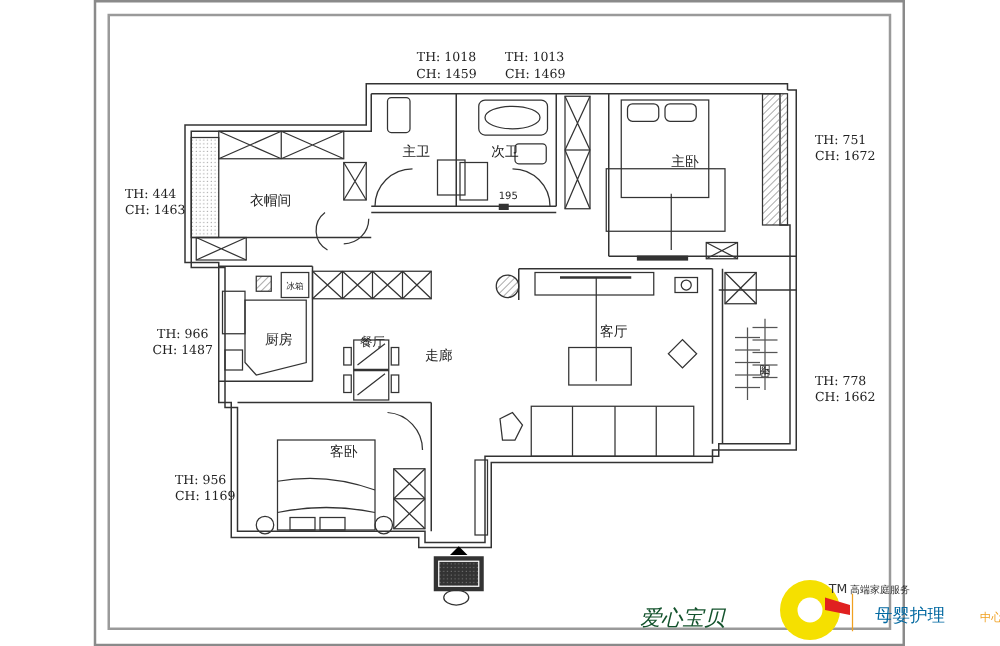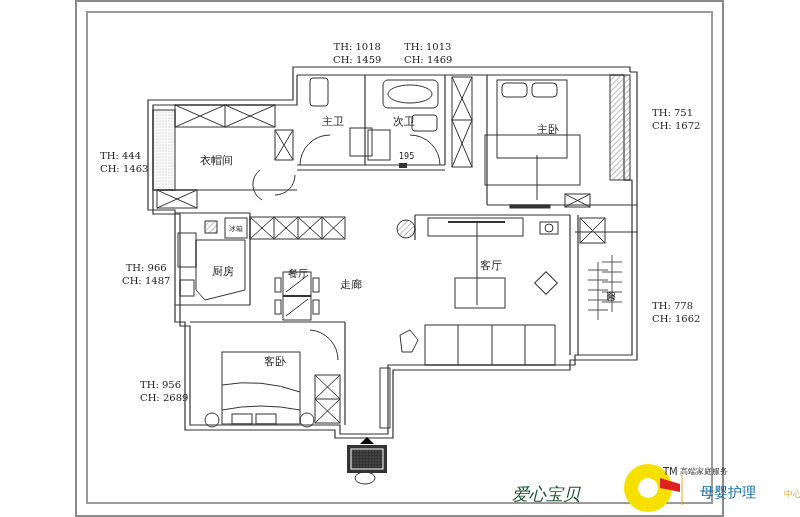--- a/index.html
+++ b/index.html
@@ -204,21 +204,21 @@
 <div class="dim" style="left:122px;top:261px;text-align:center;">
   <div>TH: 966</div>
   <div>CH: 1487</div>
 </div>
 <div class="dim" style="left:652px;top:282px;margin-top:17px;">
   <div>TH: 778</div>
   <div>CH: 1662</div>
 </div>
 <div class="dim" style="left:140px;top:378px;">
   <div>TH: 956</div>
-  <div>CH: 2689</div>
+  <div>CH: 1169</div>
 </div>
 
 <div class="room-label" style="left:322px;top:114px;">主卫</div>
 <div class="room-label" style="left:393px;top:114px;">次卫</div>
 <div class="room-label" style="left:537px;top:122px;">主卧</div>
 <div class="room-label" style="left:200px;top:153px;">衣帽间</div>
 <div class="room-label" style="left:212px;top:264px;">厨房</div>
 <div class="room-label" style="left:288px;top:267px;font-size:10px;">餐厅</div>
 <div class="room-label" style="left:340px;top:277px;">走廊</div>
 <div class="room-label" style="left:480px;top:258px;">客厅</div>

